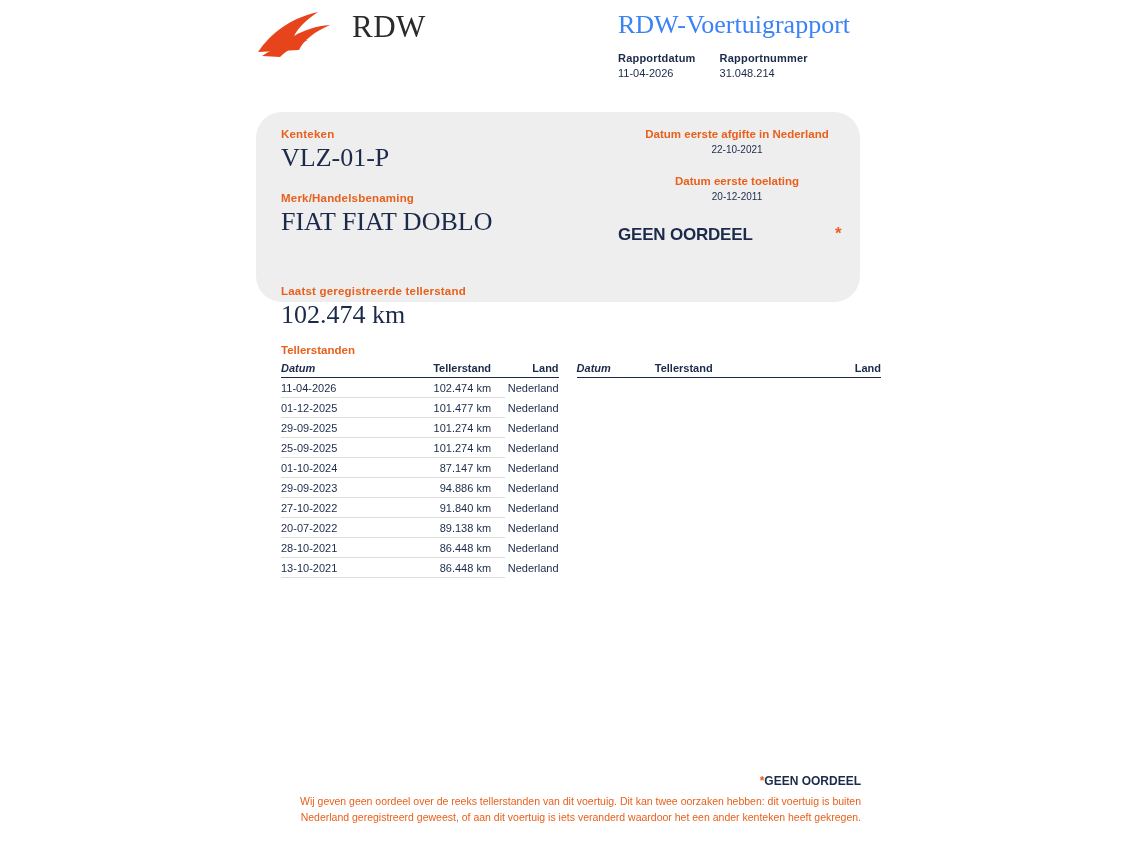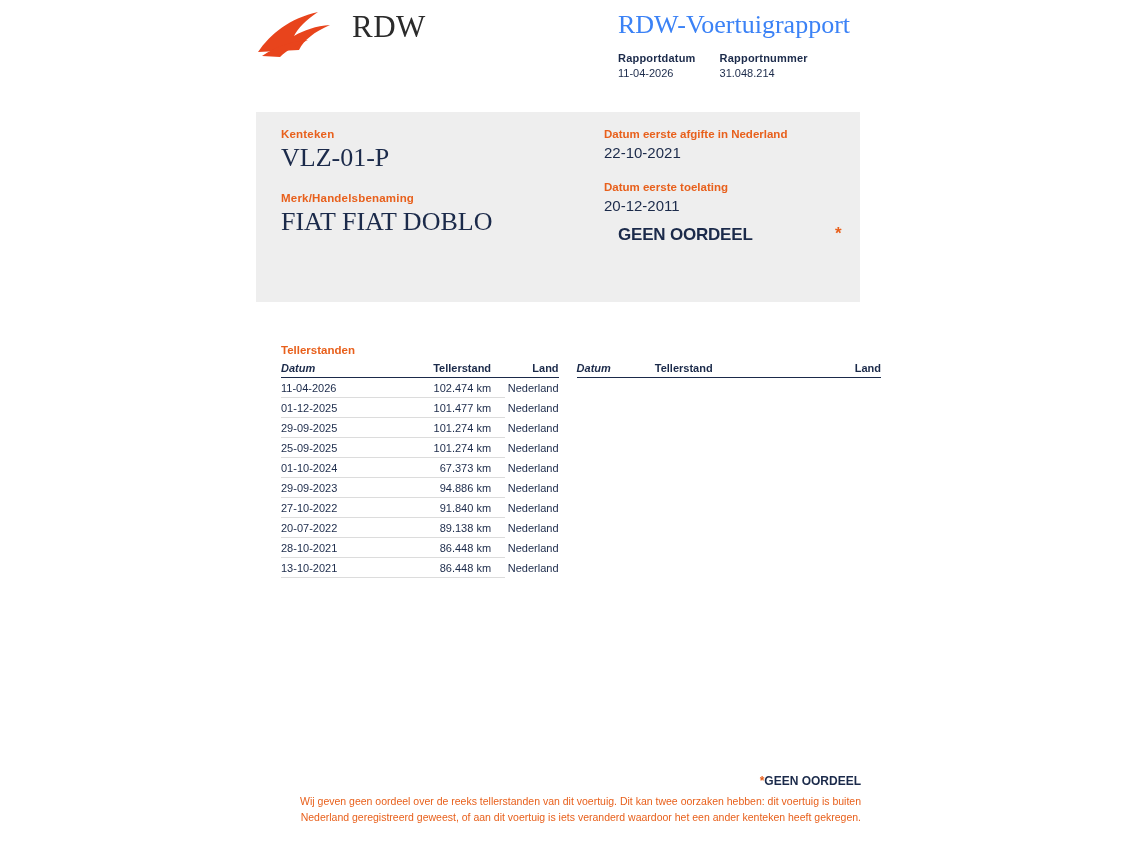--- a/index.html
+++ b/index.html
@@ -84,20 +84,21 @@
   .meta-spacer { width: 10px; }
 
   
   .summary {
     position: absolute;
     left: 256px;
     top: 112px;
     width: 604px;
     height: 190px;
     background: #eeeeee;
+    border-radius: 26px;
   }
   .sum-label {
     font-size: 11.5px;
     font-weight: bold;
     color: #e8601c;
     letter-spacing: 0.2px;
   }
   .sum-value {
     font-family: "Liberation Serif", serif;
     font-size: 26px;
@@ -107,31 +108,32 @@
   .sum-left {
     position: absolute;
     left: 25px;
     top: 16px;
     width: 300px;
   }
   .sum-left .block2 { margin-top: 19px; }
   .sum-left .block3 { margin-top: 48px; }
   .sum-right {
     position: absolute;
-    left: 348px;
+    left: 366px;
     top: 16px;
     width: 230px;
+    text-align: center;
   }
   .sum-right .rlabel {
     font-size: 11.5px;
     font-weight: bold;
     color: #e8601c;
   }
   .sum-right .rvalue {
-    font-size: 15px;
+    font-size: 10px;
     color: #1b2a4a;
     margin-top: 4px;
   }
   .sum-right .block2 { margin-top: 20px; }
   .verdict {
     position: absolute;
     left: 362px;
     top: 113px;
     font-size: 17px;
     font-weight: bold;
@@ -246,20 +248,24 @@
 
   <div class="summary">
     <div class="sum-left">
       <div class="block1">
         <div class="sum-label">Kenteken</div>
         <div class="sum-value">VLZ-01-P</div>
       </div>
       <div class="block2">
         <div class="sum-label">Merk/Handelsbenaming</div>
         <div class="sum-value">FIAT FIAT DOBLO</div>
+      </div>
+      <div class="block3">
+        <div class="sum-label">Laatst geregistreerde tellerstand</div>
+        <div class="sum-value">102.474 km</div>
       </div>
     </div>
 
     <div class="sum-right">
       <div class="block1">
         <div class="rlabel">Datum eerste afgifte in Nederland</div>
         <div class="rvalue">22-10-2021</div>
       </div>
       <div class="block2">
         <div class="rlabel">Datum eerste toelating</div>
@@ -299,21 +305,21 @@
               <td class="c-km">101.274 km</td>
               <td class="c-land">Nederland</td>
             </tr>
             <tr>
               <td class="c-date">25-09-2025</td>
               <td class="c-km">101.274 km</td>
               <td class="c-land">Nederland</td>
             </tr>
             <tr>
               <td class="c-date">01-10-2024</td>
-              <td class="c-km">67.373 km</td>
+              <td class="c-km">87.147 km</td>
               <td class="c-land">Nederland</td>
             </tr>
             <tr>
               <td class="c-date">29-09-2023</td>
               <td class="c-km">94.886 km</td>
               <td class="c-land">Nederland</td>
             </tr>
             <tr>
               <td class="c-date">27-10-2022</td>
               <td class="c-km">91.840 km</td>

